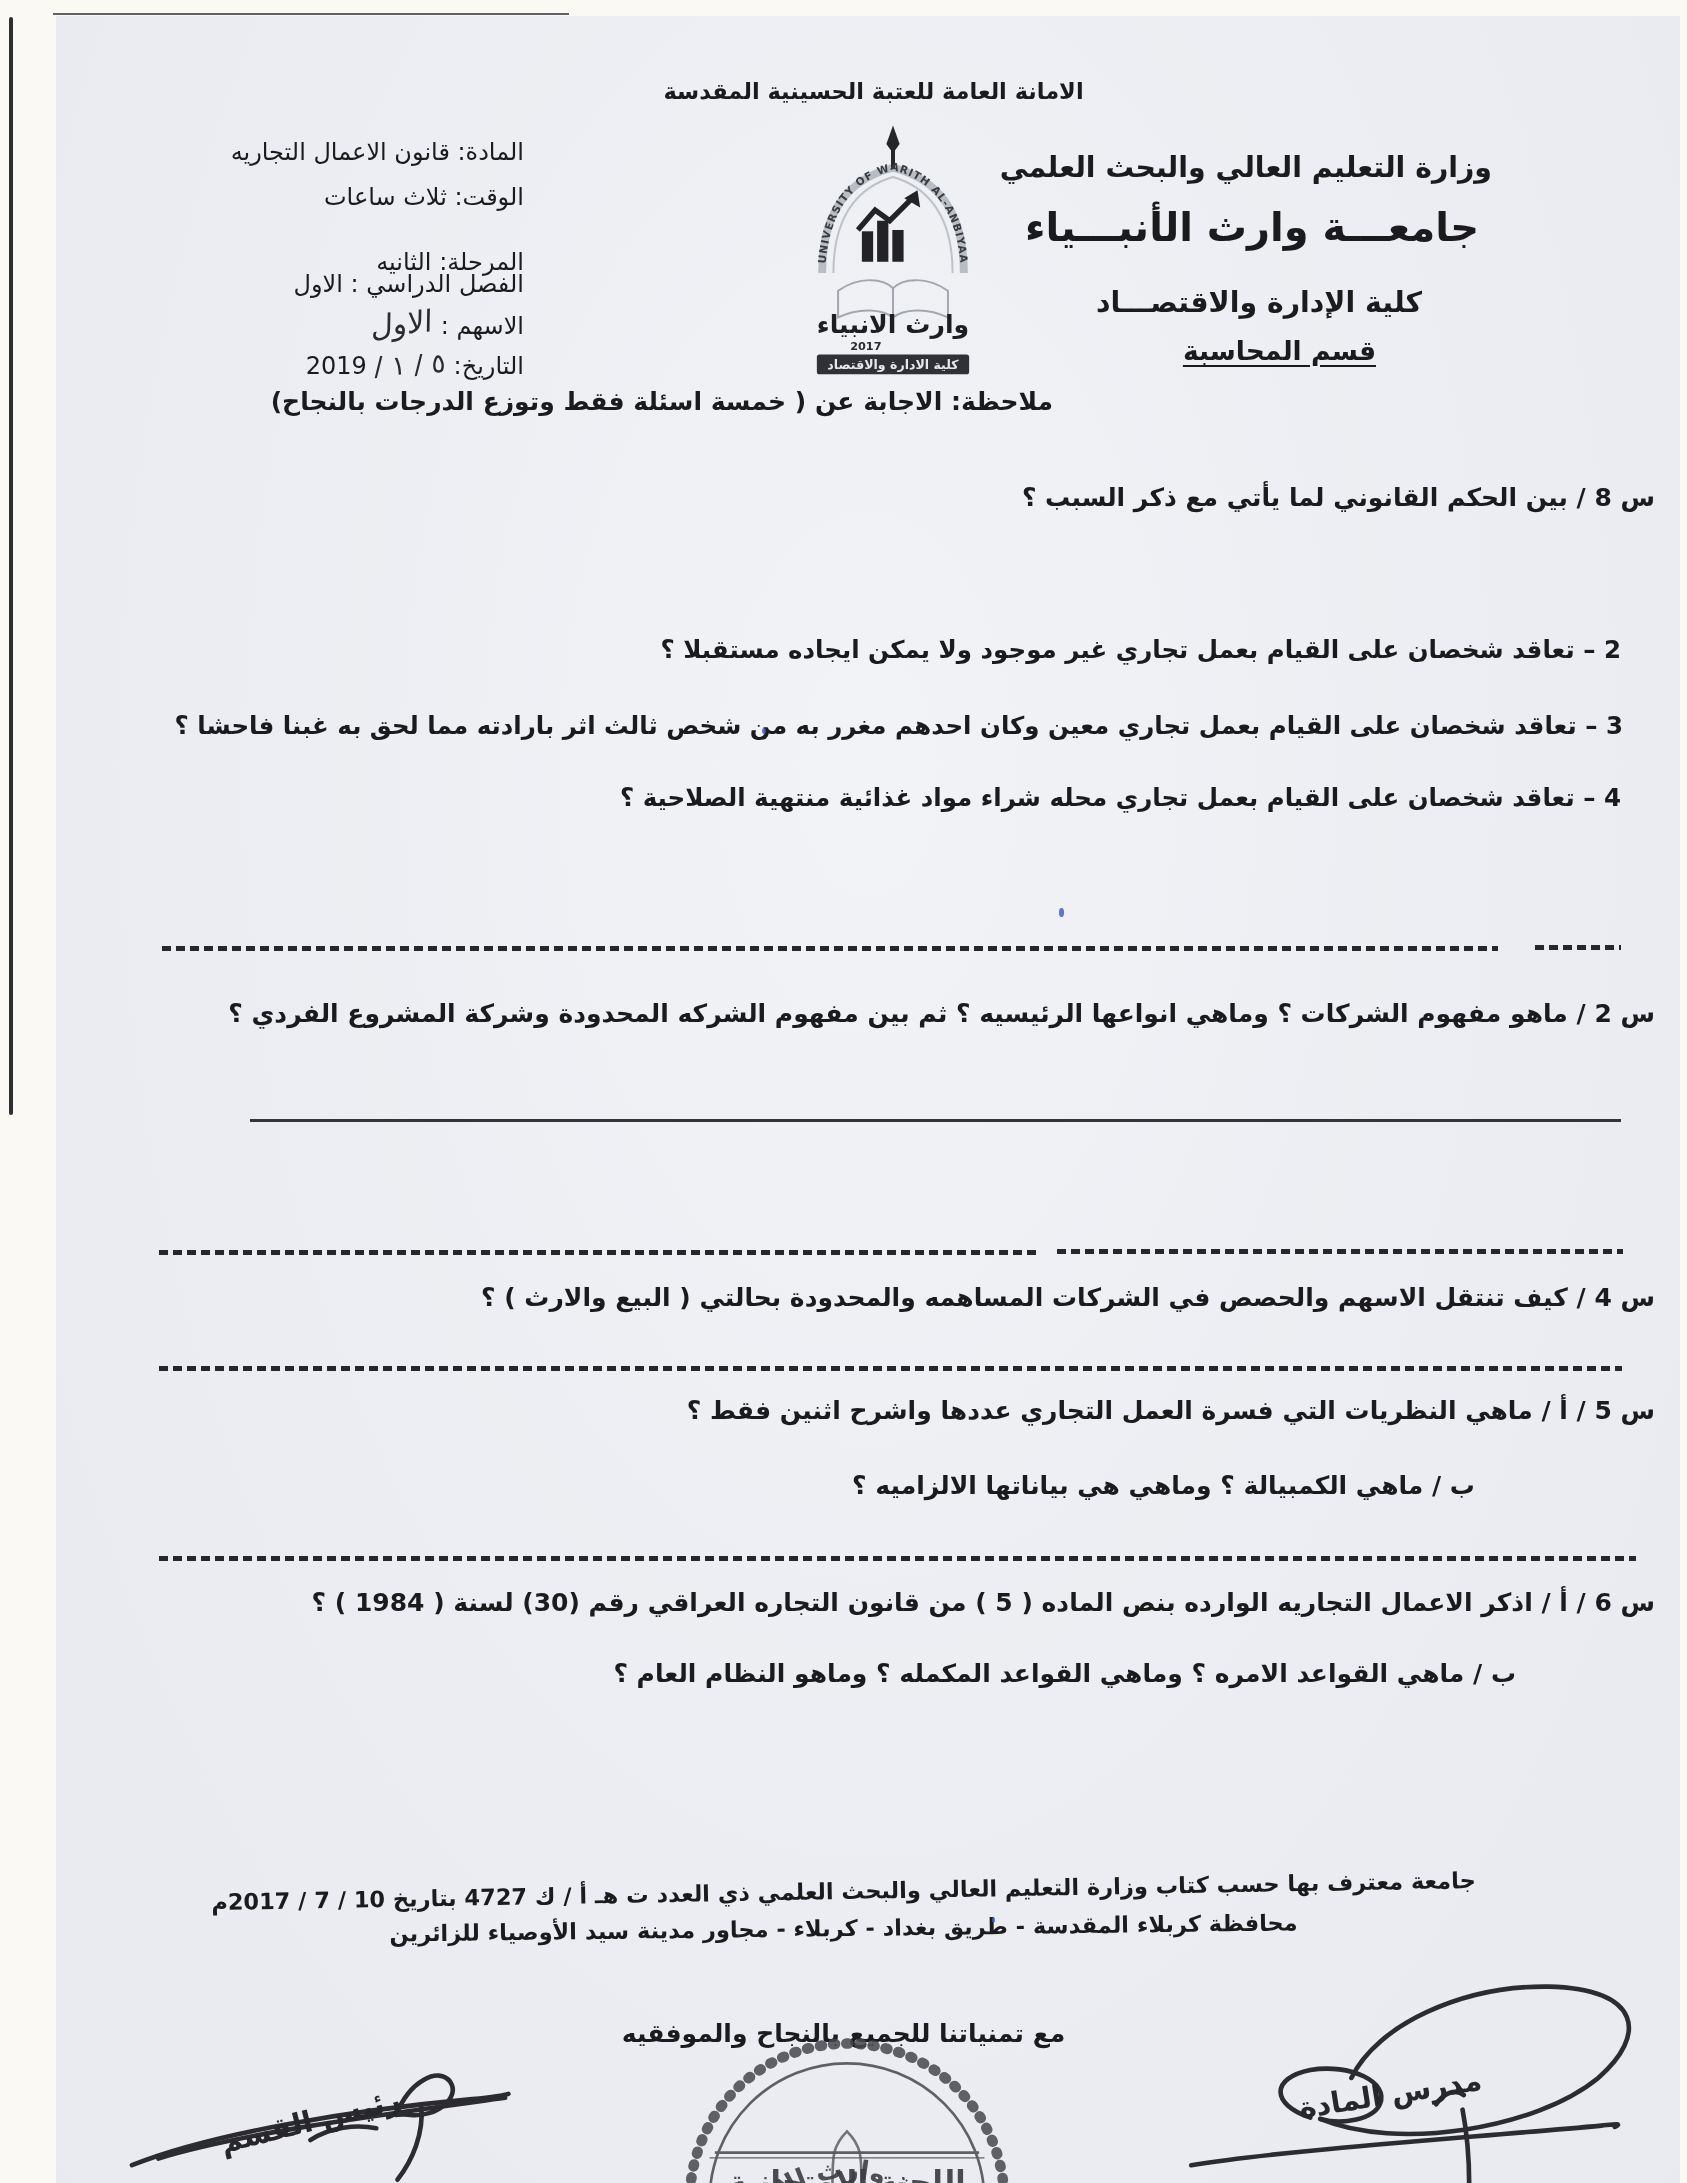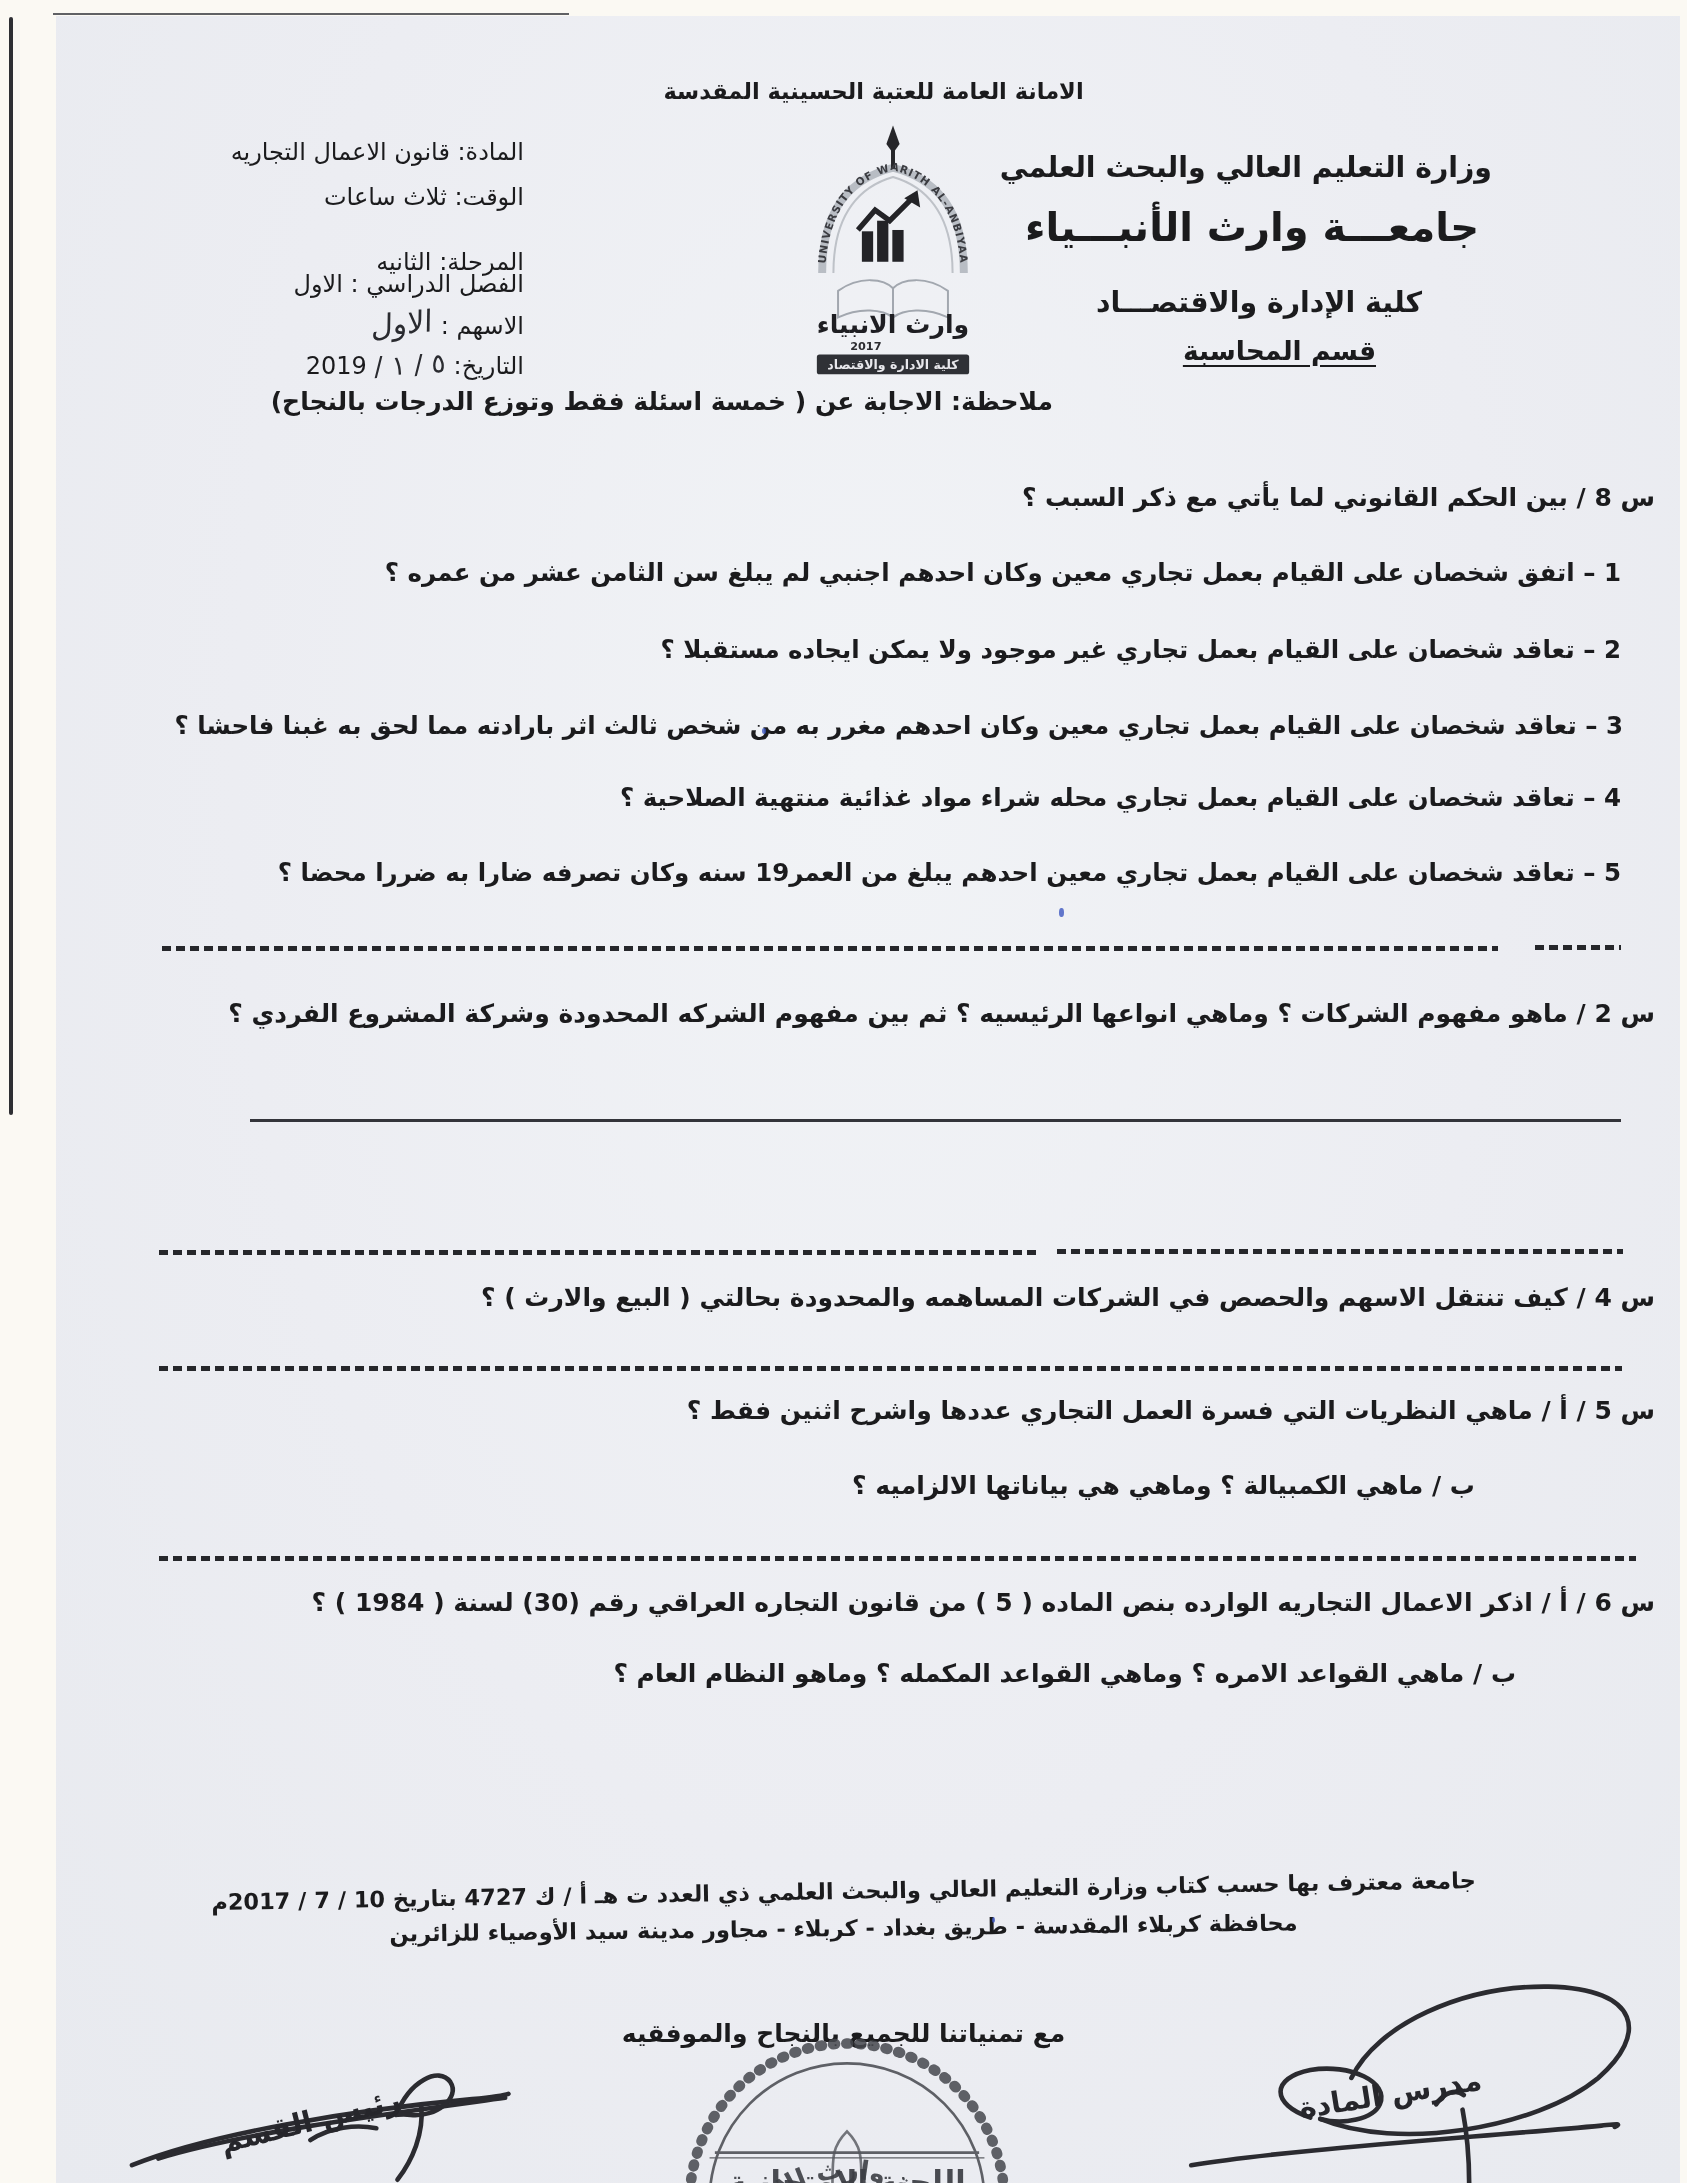--- a/index.html
+++ b/index.html
@@ -87,25 +87,23 @@
     </g>
     <text x="145" y="316" text-anchor="middle" font-size="38" font-weight="bold" fill="#1e1e22">وارث الانبياء</text>
     <text x="104" y="341" text-anchor="middle" font-size="17" font-weight="bold" fill="#2c2c30">2017</text>
     <rect x="30" y="348" width="230" height="30" rx="4" fill="#2f3136"></rect>
     <text x="145" y="370" text-anchor="middle" font-size="19" font-weight="bold" fill="#e8e8ec">كلية الادارة والاقتصاد</text>
   </svg>
 
   <div class="line b" style="right:634px;top:387px;font-size:25px;">ملاحظة: الاجابة عن ( خمسة اسئلة فقط وتوزع الدرجات بالنجاح)</div>
 
   <div class="line b" style="right:32px;top:483px;font-size:25px;">س 8  / بين الحكم القانوني لما يأتي مع ذكر السبب ؟</div>
-  <div class="line b" style="right:66px;top:558px;font-size:24.5px;">1 – اتفق شخصان على القيام بعمل تجاري معين وكان احدهم اجنبي لم يبلغ سن الثامن عشر من عمره ؟</div>
   <div class="line b" style="right:66px;top:635px;font-size:24.5px;">2 – تعاقد شخصان على القيام بعمل تجاري غير موجود ولا يمكن ايجاده مستقبلا ؟</div>
   <div class="line b" style="right:64px;top:711px;font-size:24.5px;">3 –  تعاقد شخصان على القيام بعمل تجاري معين وكان احدهم مغرر به من شخص ثالث اثر بارادته مما لحق به غبنا فاحشا ؟</div>
   <div class="line b" style="right:66px;top:783px;font-size:24.5px;">4 – تعاقد شخصان على القيام بعمل تجاري محله شراء مواد غذائية منتهية الصلاحية ؟</div>
-  <div class="line b" style="right:66px;top:858px;font-size:24.5px;">5 – تعاقد شخصان على القيام بعمل تجاري معين احدهم يبلغ من العمر19 سنه وكان تصرفه ضارا به ضررا محضا ؟</div>
 
   <div class="dash" style="left:162px;top:946px;width:1336px;"></div>
   <div class="dash" style="left:1535px;top:945px;width:86px;"></div>
 
   <div class="line b" style="right:32px;top:999px;font-size:25px;">س 2 / ماهو مفهوم الشركات ؟ وماهي انواعها الرئيسيه ؟ ثم بين مفهوم الشركه المحدودة وشركة المشروع الفردي ؟</div>
 
   <div class="solid" style="left:250px;top:1119px;width:1371px;"></div>
 
 
   <div class="dash" style="left:159px;top:1250px;width:880px;"></div>

